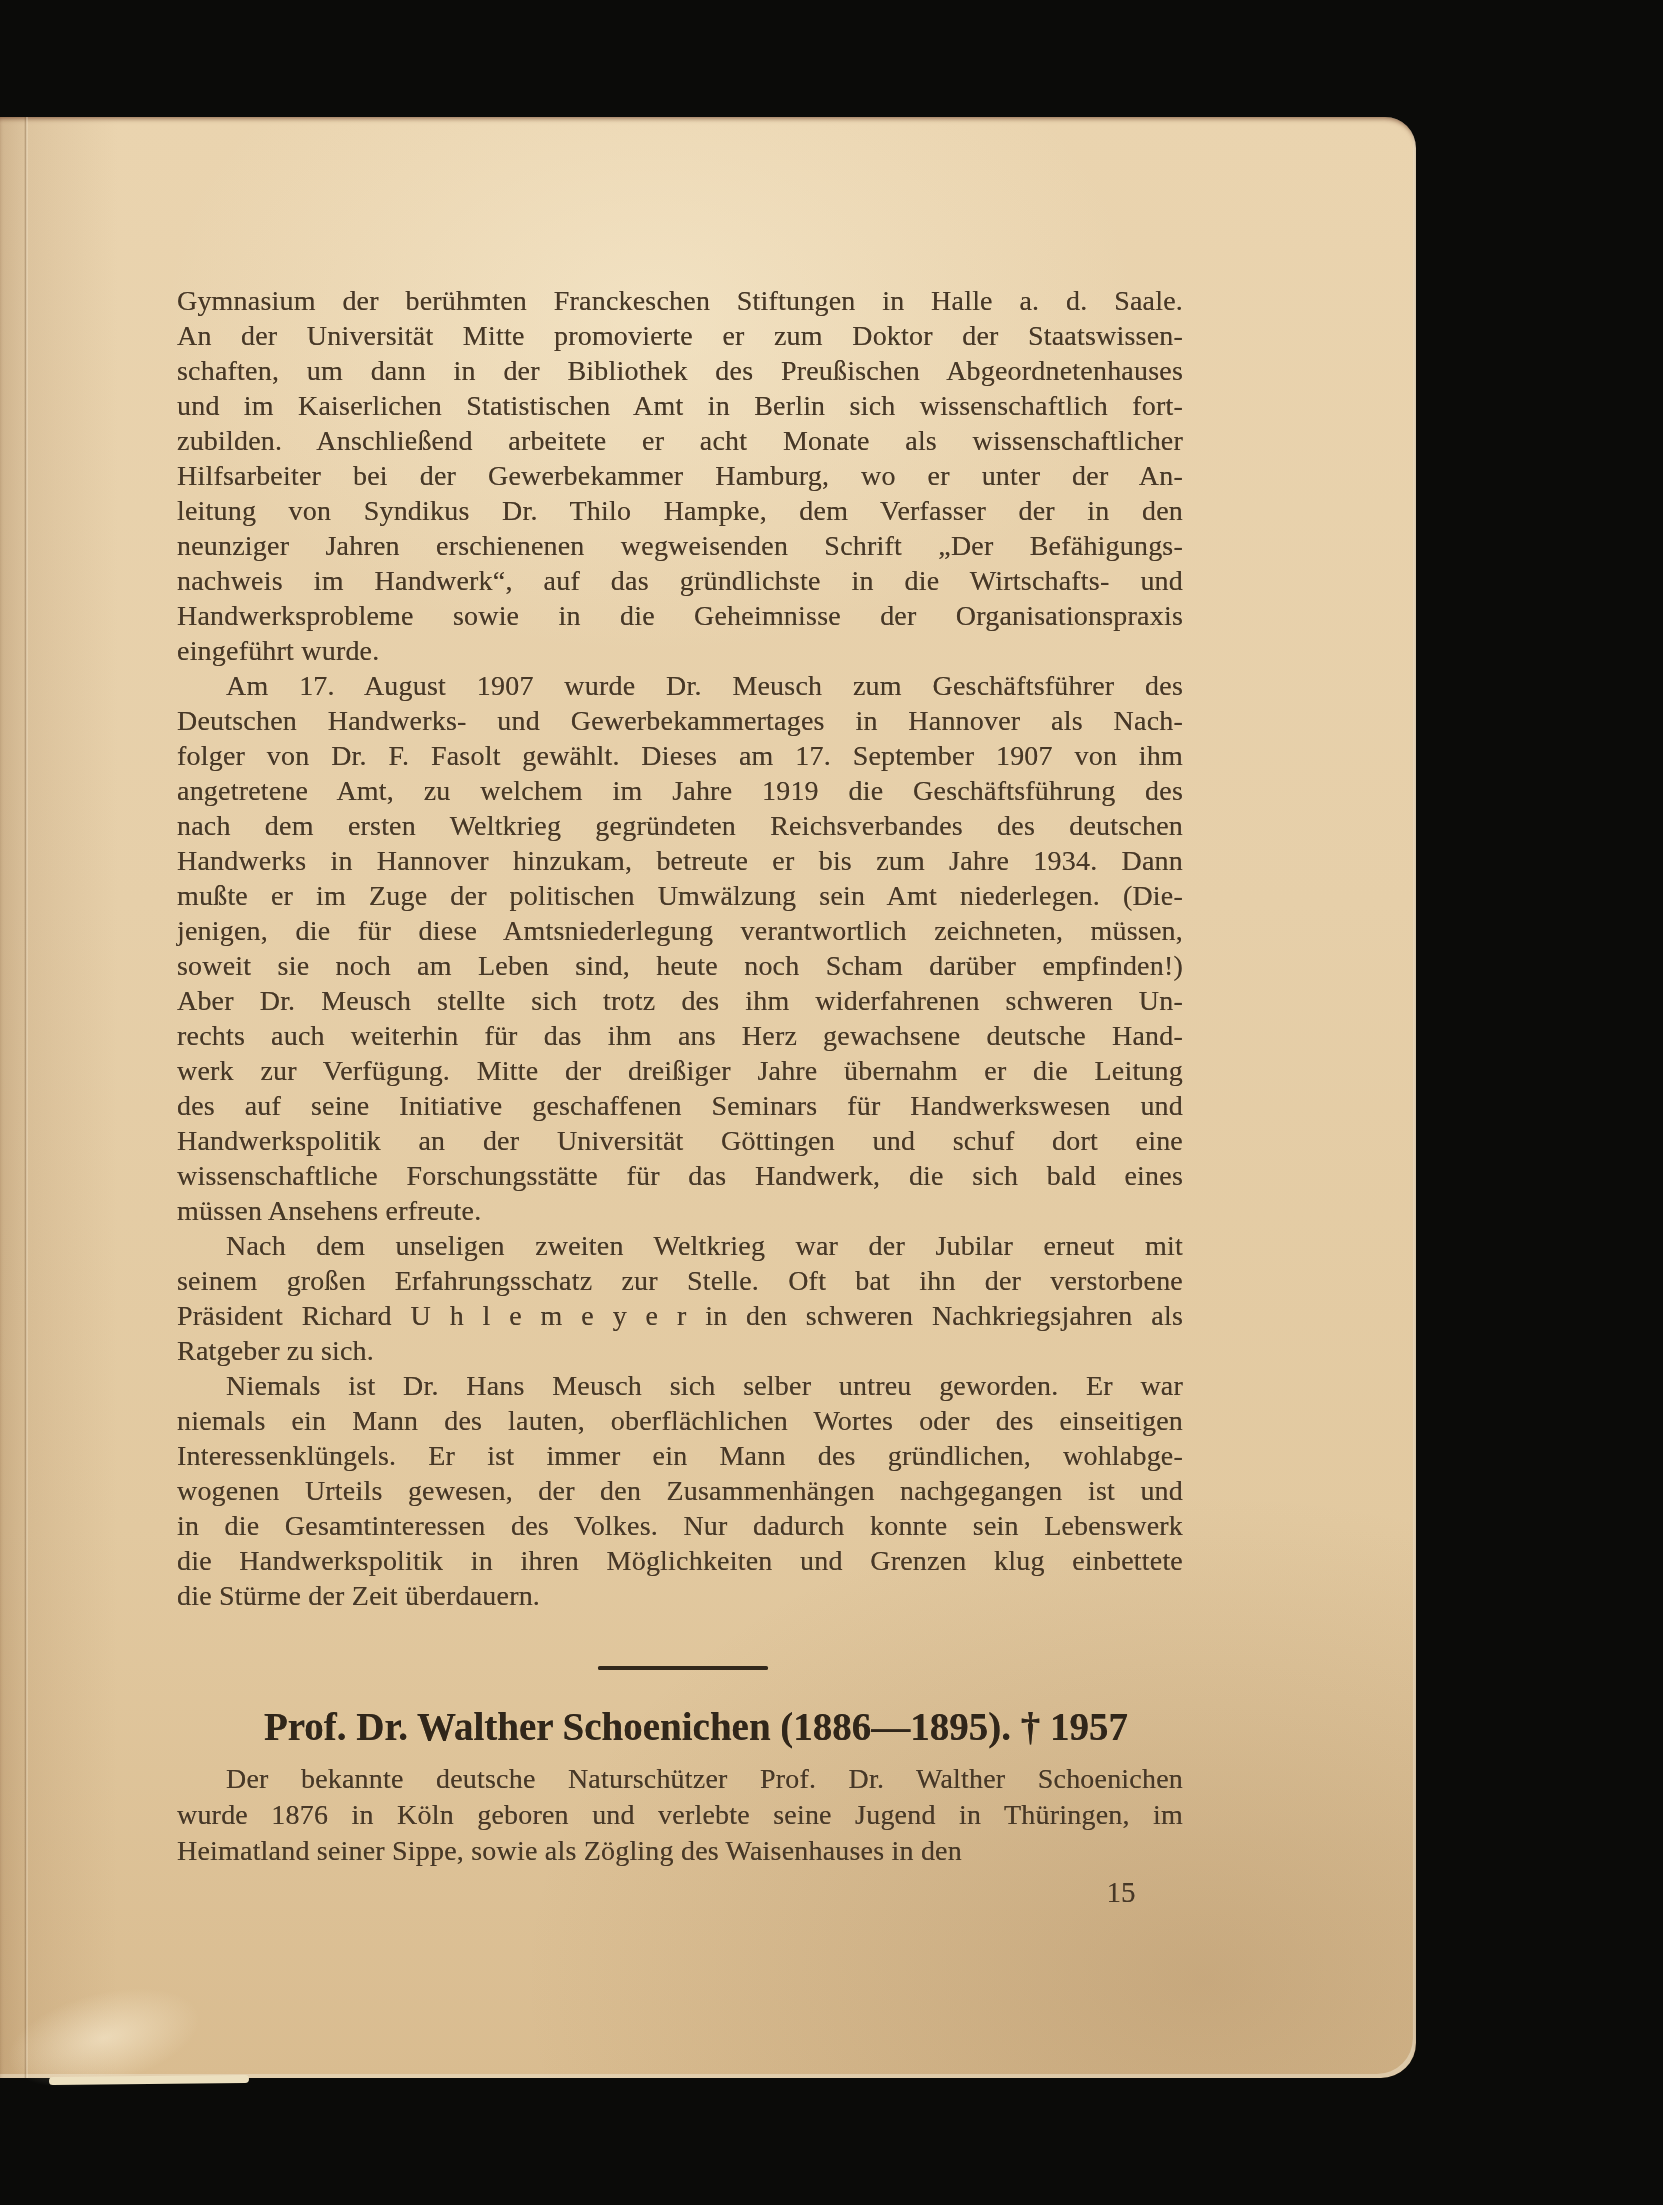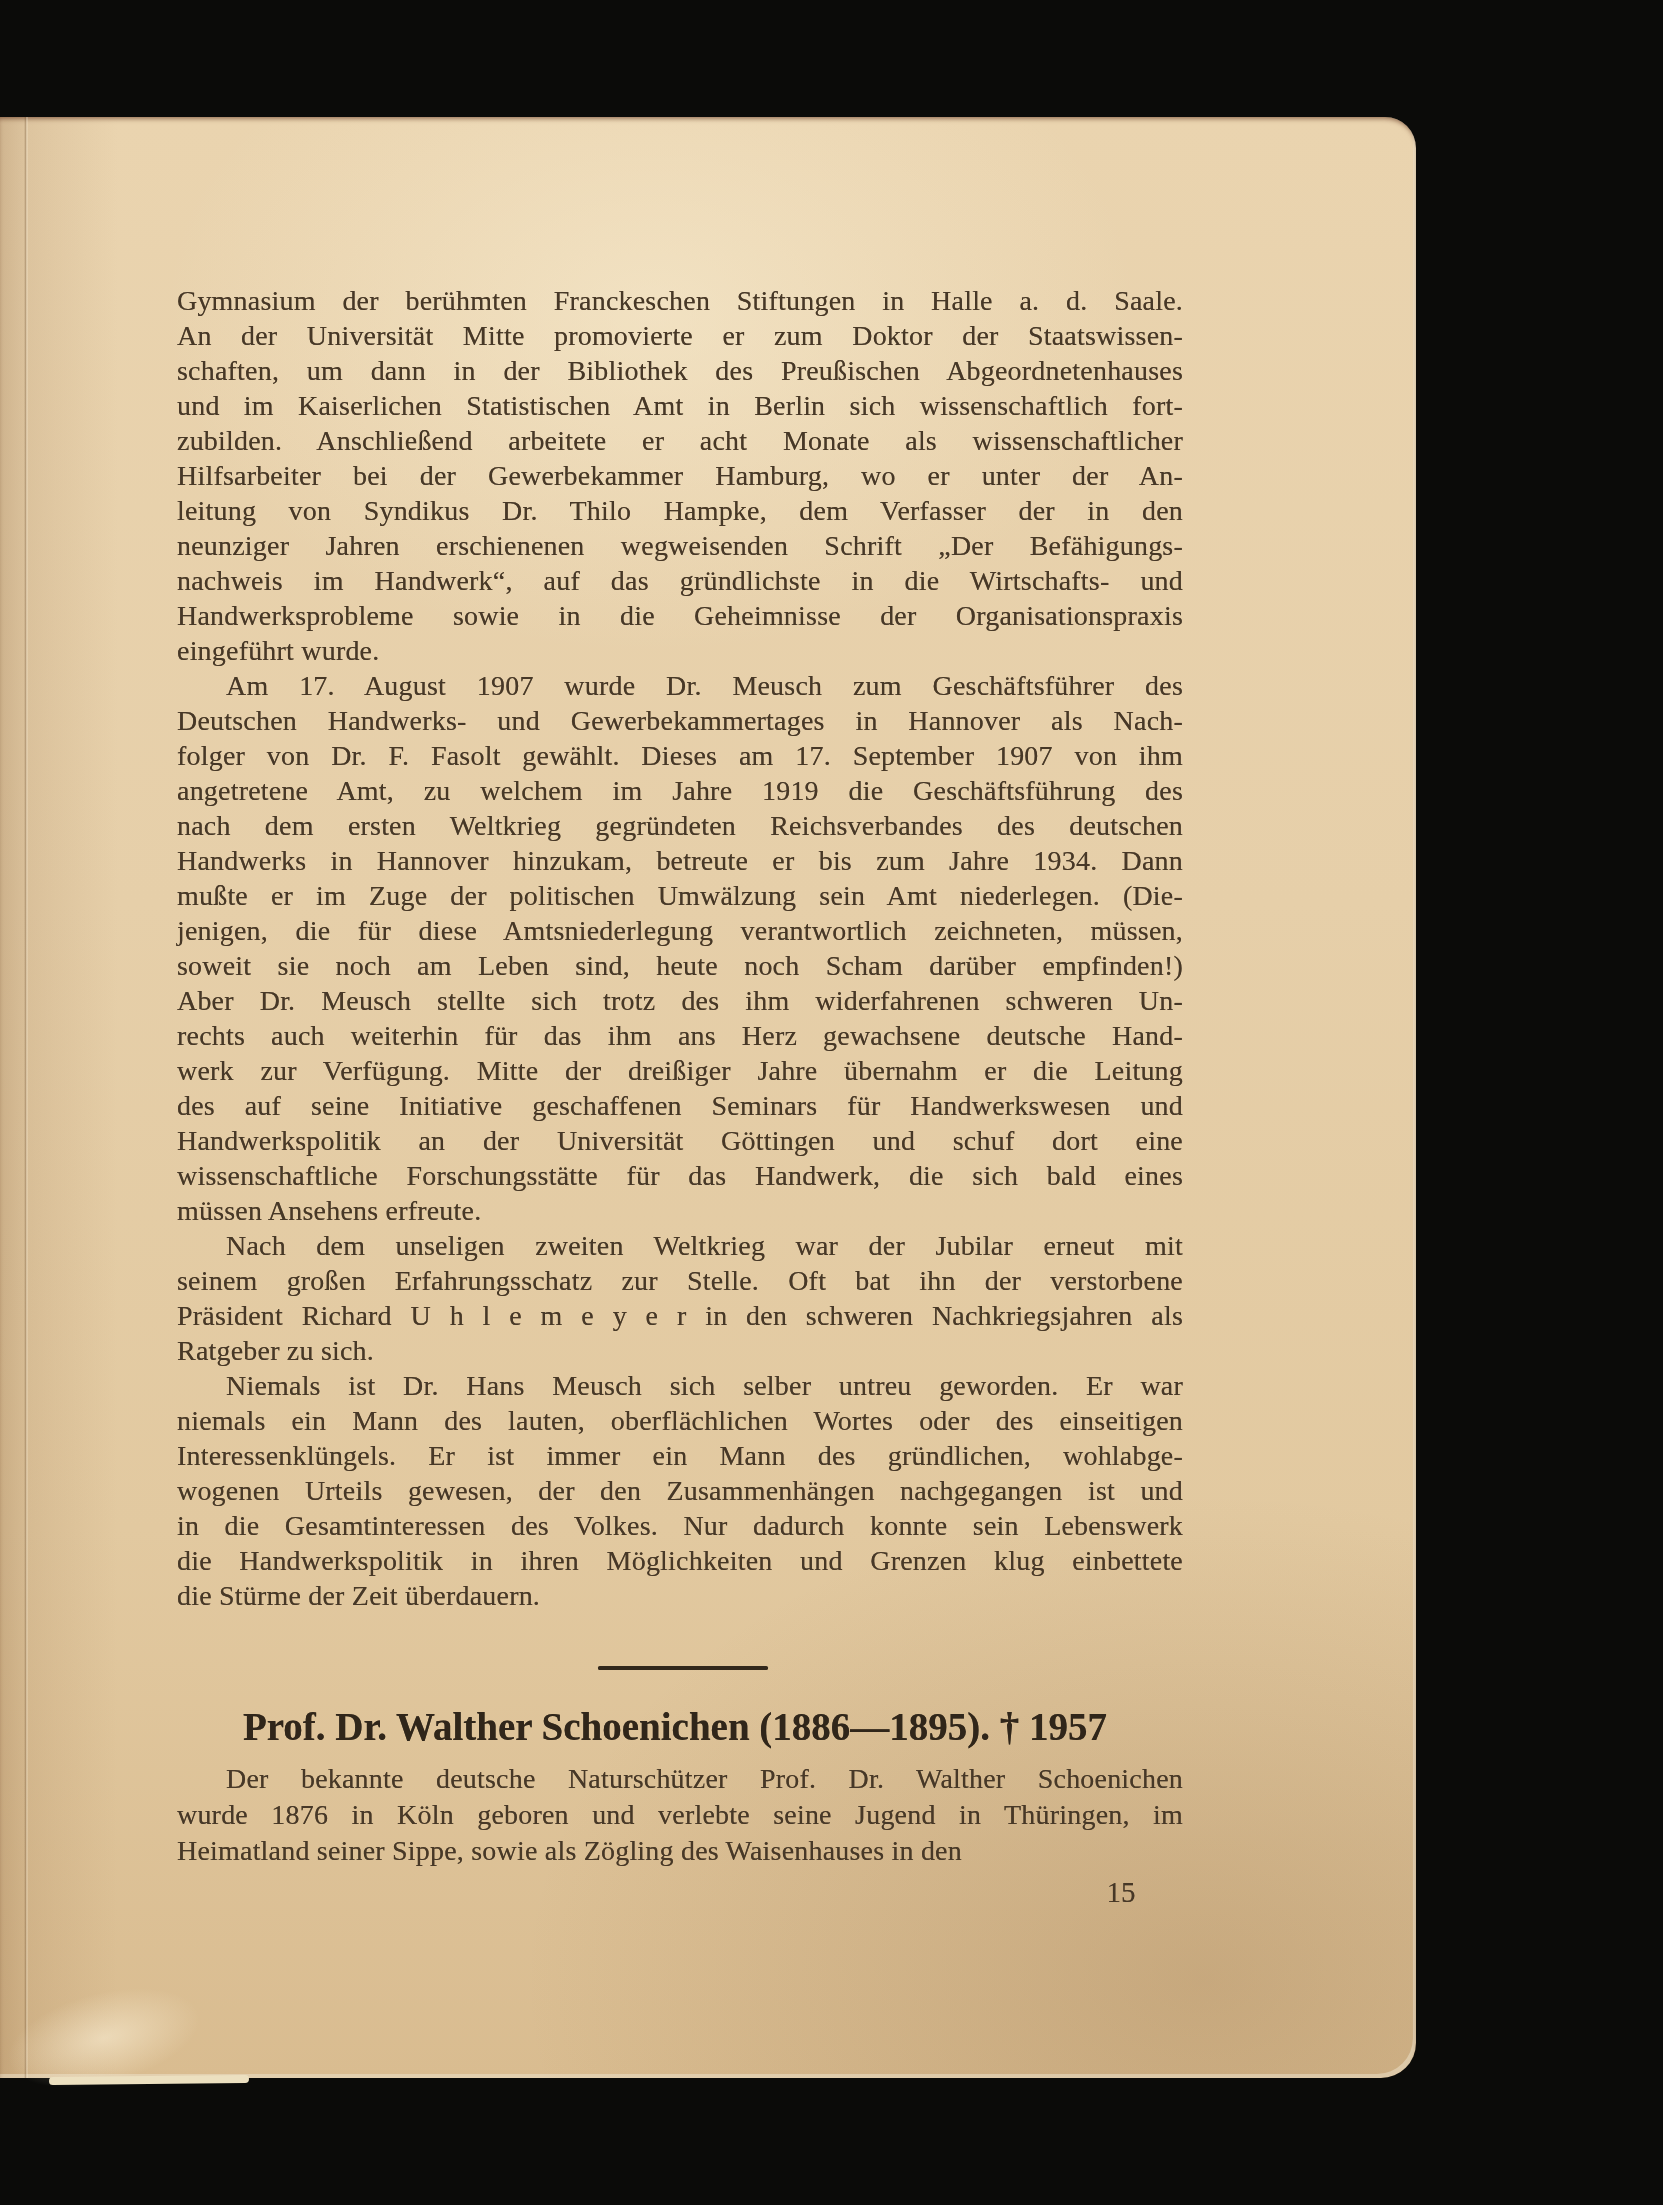--- a/index.html
+++ b/index.html
@@ -56,21 +56,21 @@
   .textcol.after{top:1644px;}
   .textcol.after .line{height:36px;line-height:36px;}
   .line.endline{text-align:center;text-align-last:left;}
   .line.indent{text-indent:49px;}
 
   .rule{
     position:absolute;left:598px;top:1549px;width:170px;height:3.9px;
     background:var(--rule,#32281c);border-radius:1.6px;
   }
   .heading{
-    position:absolute;left:172px;top:1585px;width:1006px;margin:0;
+    position:absolute;left:193px;top:1585px;width:1006px;margin:0;
     text-align:center;white-space:nowrap;
     color:var(--ink-strong,#30261a);
     font:bold 39px/50px "Liberation Serif", serif;
     text-shadow:0 0 0.6px rgba(48,38,26,.7);
   }
   .pagenum{
     position:absolute;left:1074px;top:1758px;width:94px;
     text-align:center;color:var(--ink,#473827);
     font:29px/35px "Liberation Serif", serif;
     text-shadow:0 0 0.5px rgba(71,56,39,.65);

